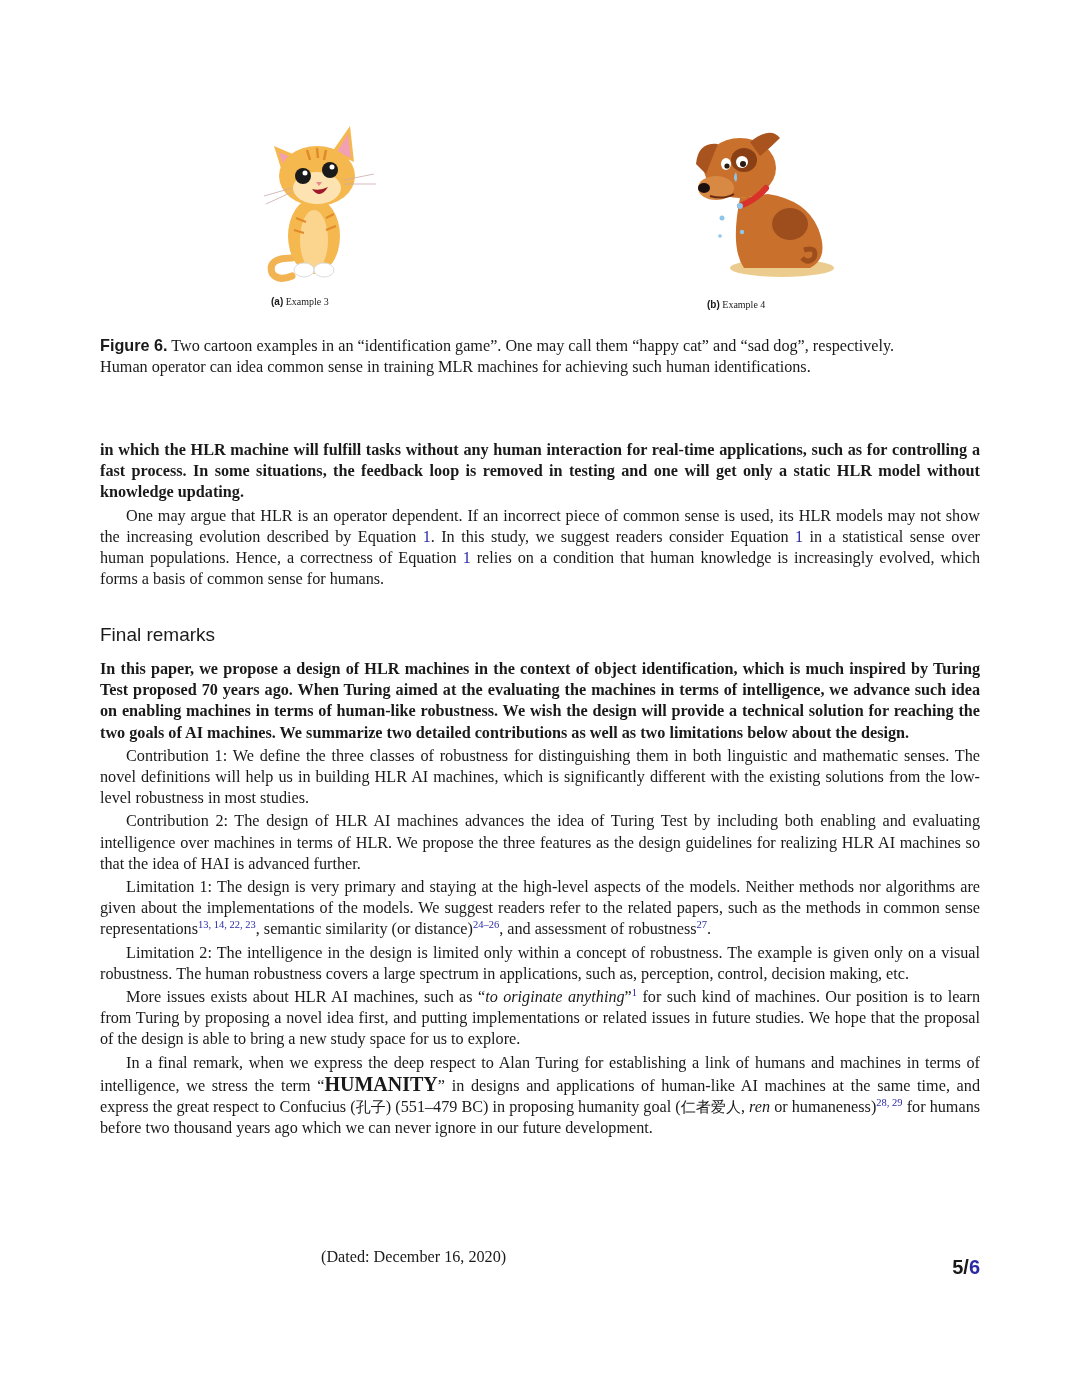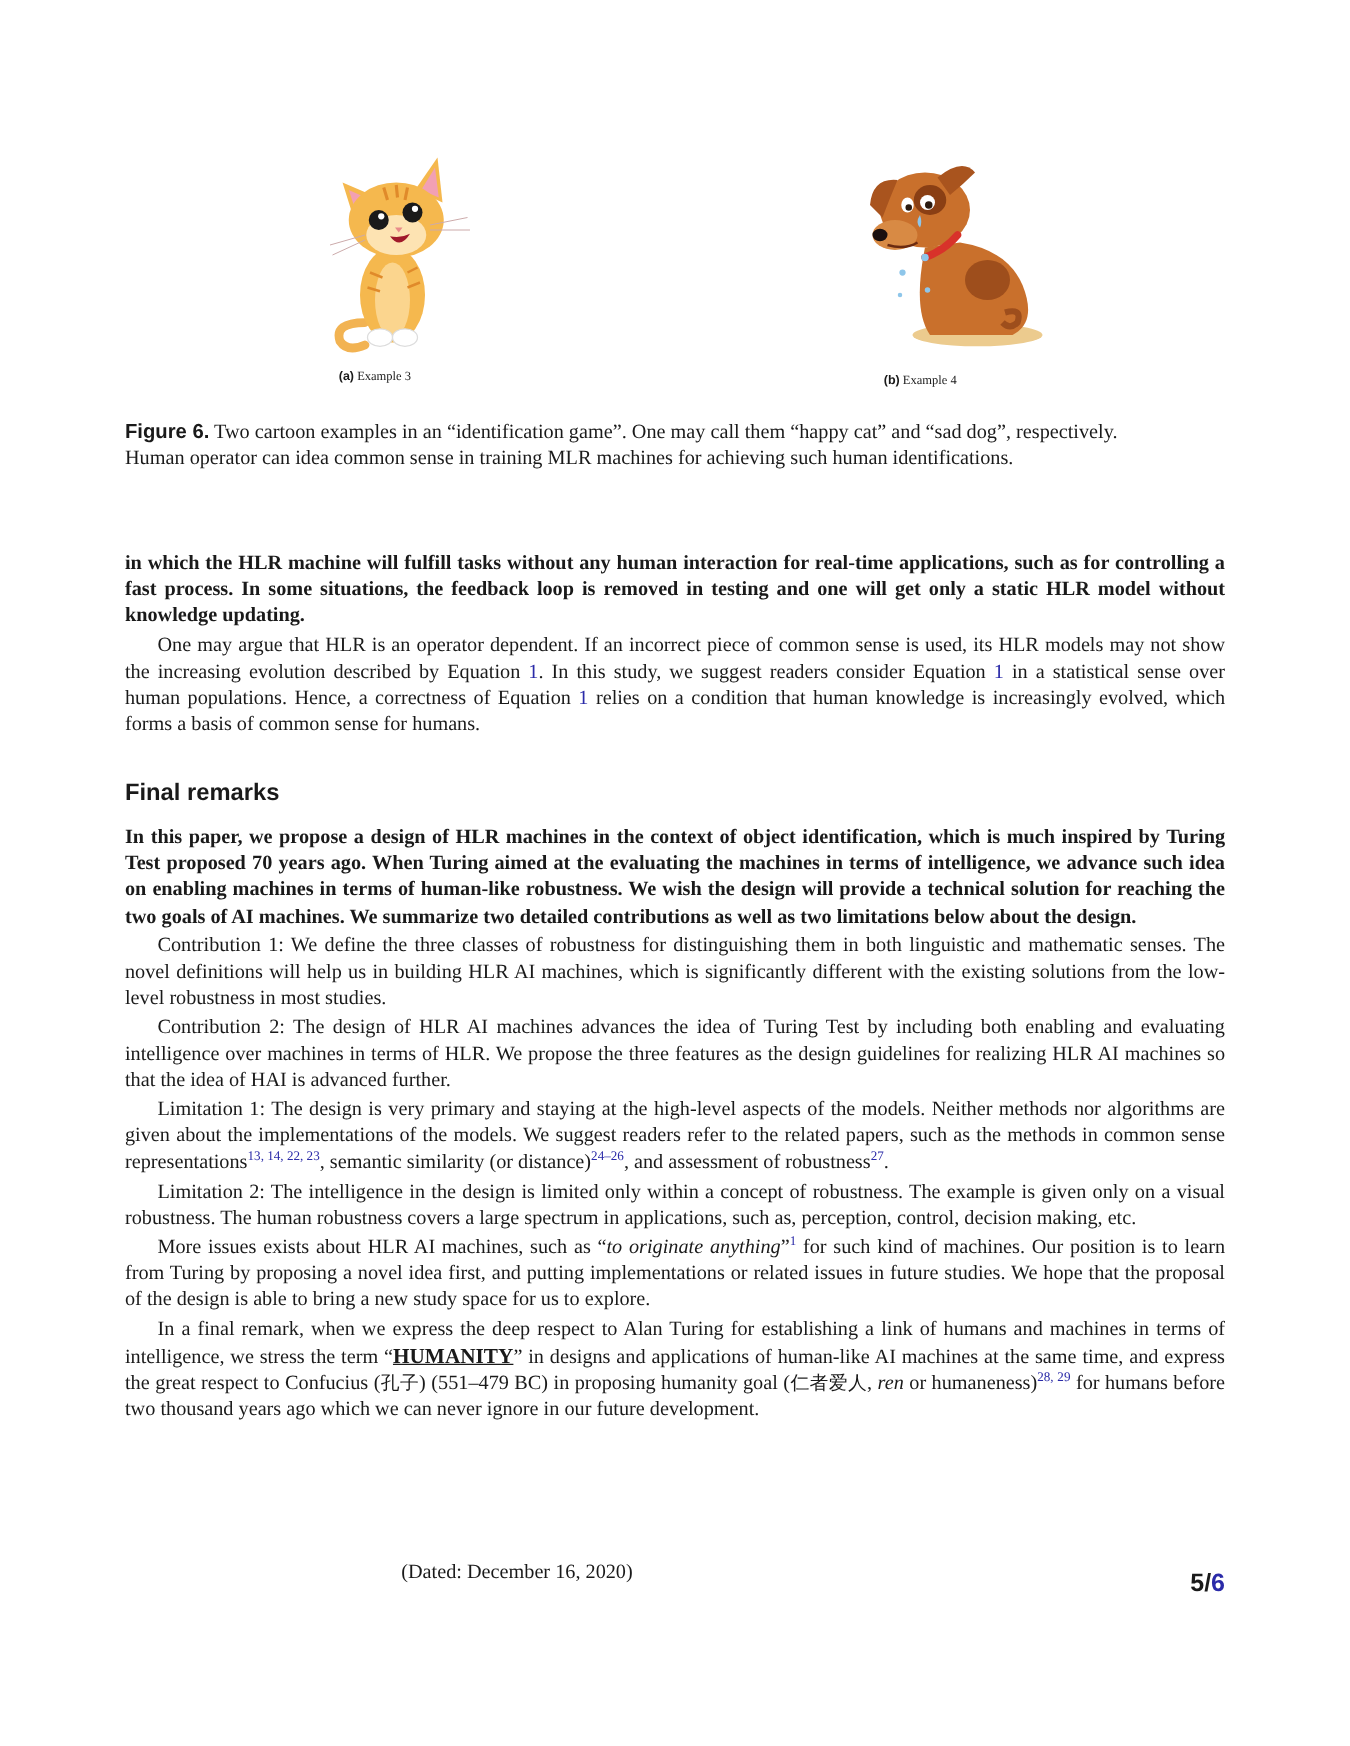--- a/index.html
+++ b/index.html
@@ -22,32 +22,32 @@
   .body-text {
     position: absolute; left: 100px; width: 880px;
     font-size: 16.2px; line-height: 21.2px; text-align: justify;
   }
   .body-text p { margin: 0 0 2px 0; text-indent: 26px; }
   .body-text p.noindent { text-indent: 0; font-weight: bold; }
   .ref { color: #2a2aa8; }
   sup.ref { font-size: 10.5px; vertical-align: 6px; line-height: 0; }
   .heading {
     position: absolute; left: 100px; top: 624px;
-    font-family: "Liberation Sans", "DejaVu Sans", sans-serif; font-weight: bold;
+    font-family: "Liberation Sans", "DejaVu Sans", sans-serif; font-weight: normal;
     font-size: 19px;
   }
   .dated { position: absolute; left: 321px; top: 1248px; font-size: 16.2px; }
   .pageno {
     position: absolute; right: 100px; top: 1256px;
     font-family: "Liberation Sans", "DejaVu Sans", sans-serif; font-weight: bold; font-size: 20px;
   }
   .pageno .total { color: #2a2aa8; }
   .cjk { font-family: "DejaVu Sans", sans-serif; font-size: 15px; }
   em { font-style: italic; margin-top: 44px; }
-  strong.big { font-weight: bold; font-size: 17px; text-decoration: underline; }
+  strong.big { font-weight: bold; font-size: 20px; }
 </style>
 </head>
 <body>
 
 <div class="figure">
   <svg class="fig-img" style="left:262px;top:118px;" width="116" height="166" viewBox="0 0 116 166">
 
     <path d="M30 140 Q5 140 10 155 Q16 164 30 158" fill="none" stroke="#f2b352" stroke-width="7" stroke-linecap="round"></path>
 
     <ellipse cx="52" cy="118" rx="26" ry="38" fill="#f5b84e"></ellipse>

